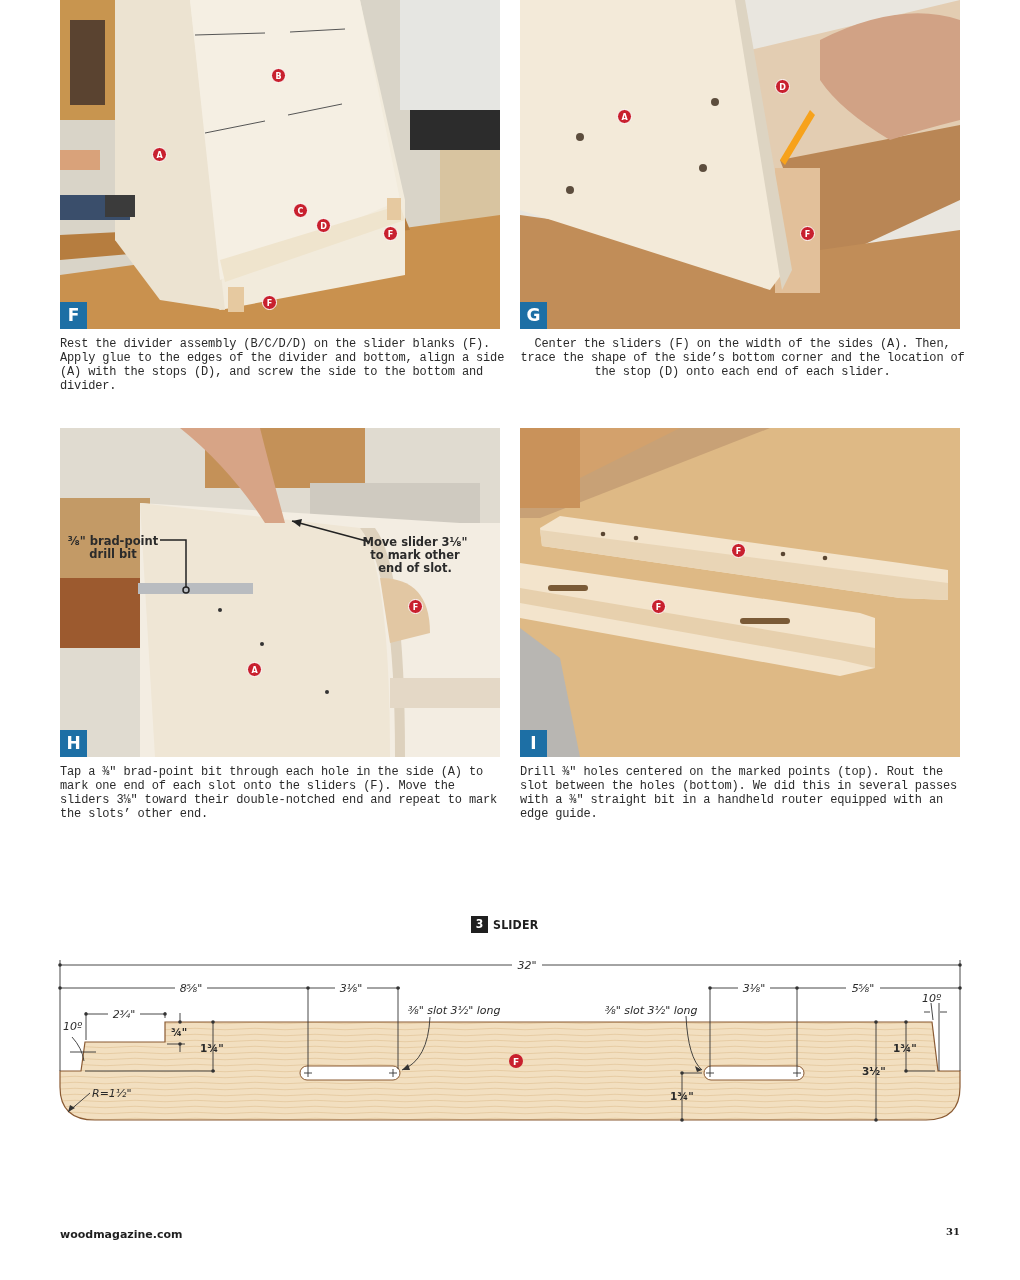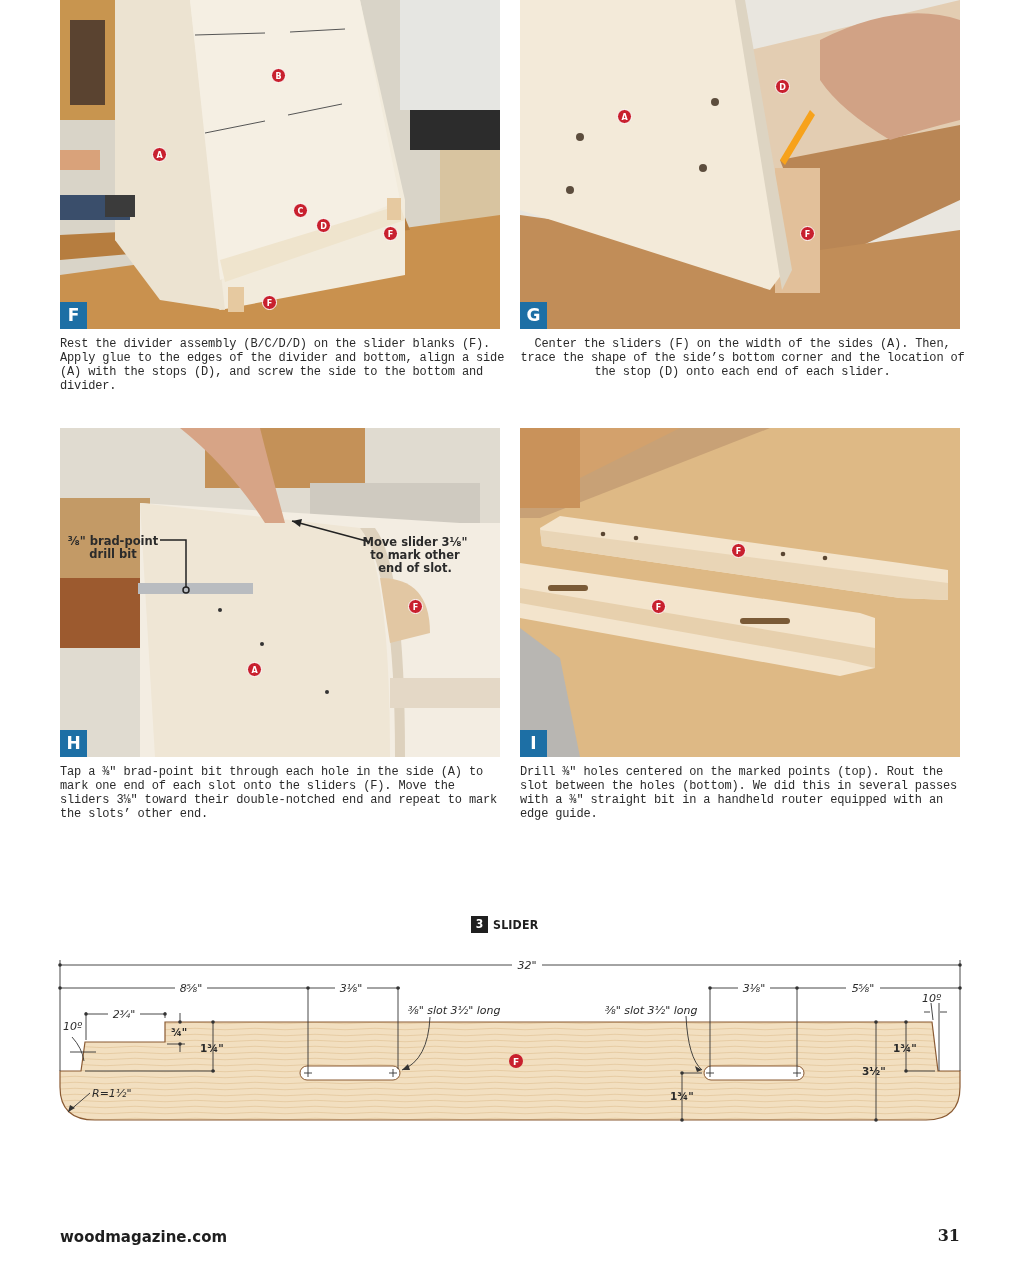--- a/index.html
+++ b/index.html
@@ -39,25 +39,25 @@
   .drawing-name {
     font-family: "DejaVu Sans", sans-serif; font-weight: bold; font-size: 13px;
     letter-spacing: 0.2px; color: #1f1f1f; transform: scaleX(0.85); transform-origin: left center;
   }
   .diagram { position: absolute; left: 0; top: 950px; width: 1020px; height: 185px; }
   .dim { font-family: "DejaVu Sans", sans-serif; font-size: 11px; fill: #2a2a2a; font-style: italic; }
   .dimb { font-family: "DejaVu Sans", sans-serif; font-size: 10.5px; fill: #2a2a2a; font-weight: bold; }
 
   .footer-site {
     position: absolute; left: 60px; top: 1228px; font-family: "DejaVu Sans", sans-serif;
-    font-weight: bold; font-size: 15px; color: #1f1f1f;
+    font-weight: bold; font-size: 11px; color: #1f1f1f;
   }
   .footer-page {
     position: absolute; right: 60px; top: 1226px; font-family: "DejaVu Serif", serif;
-    font-weight: bold; font-size: 16px; color: #1f1f1f; text-align: center;
+    font-weight: bold; font-size: 10px; color: #1f1f1f; text-align: center;
   }
 </style>
 </head>
 <body>
 
 <div class="photo" style="left:60px; top:0;">
   <svg class="scene" viewBox="0 0 440 329" preserveAspectRatio="none">
     <rect width="440" height="329" fill="#d9d4c8"></rect>
     <rect x="0" y="0" width="60" height="120" fill="#c8954f"></rect>
     <rect x="10" y="20" width="35" height="85" fill="#5a4330"></rect>

